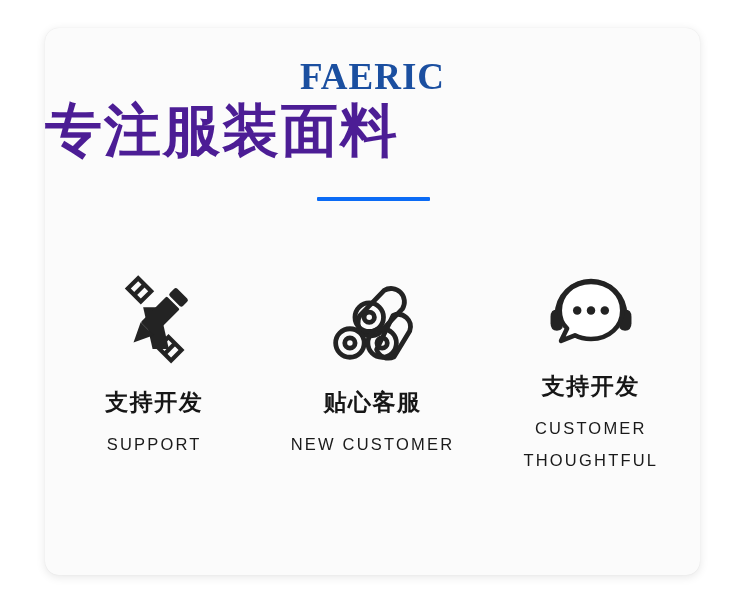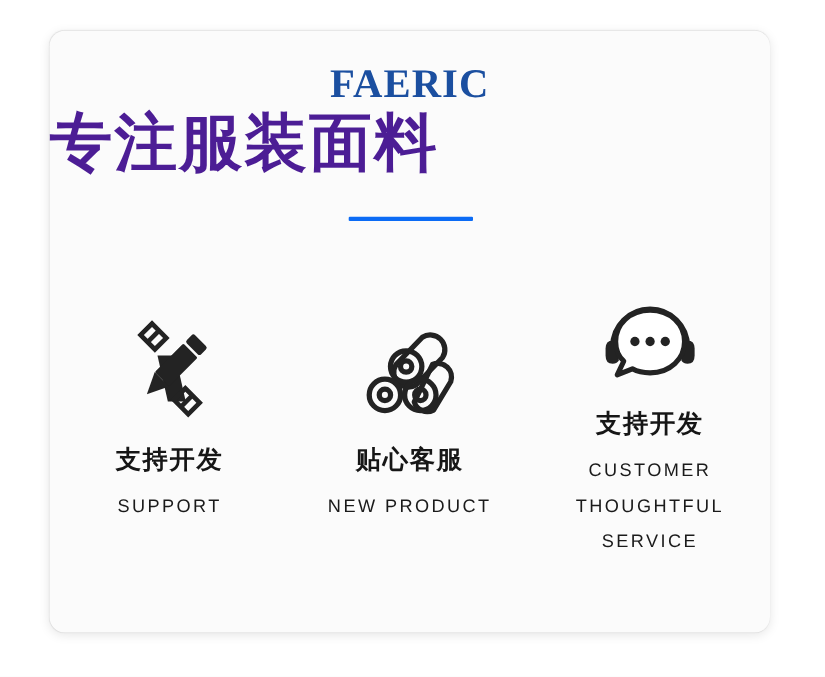--- a/index.html
+++ b/index.html
@@ -177,21 +177,21 @@
             <circle cx="61" cy="75" r="15.5"></circle>
 
             <circle cx="47" cy="47" r="5.6"></circle>
             <circle cx="26" cy="75" r="5.6"></circle>
             <circle cx="61" cy="75" r="5.6"></circle>
           </g>
         </svg>
       </div>
       <div class="feature-title">贴心客服</div>
       <div class="feature-sub">
-        <span class="sub-line">NEW PRODUCT</span>
+        <span class="sub-line">NEW CUSTOMER</span>
       </div>
     </div>
 
     <div class="feature-col">
       <div class="feature-icon">
         <svg viewBox="0 0 100 100" width="92" height="92" aria-hidden="true">
 
           <path d="M13 62 A37 37 0 0 1 87 62" fill="none" stroke="#232323" stroke-width="5"></path>
 
           <path d="M13 56 q-7 0 -7 8 v7 q0 8 7 8 q4 0 6 -3 v-17 q-2 -3 -6 -3 z" fill="#232323"></path>
@@ -202,18 +202,17 @@
 
           <circle cx="35" cy="57" r="4.6" fill="#232323"></circle>
           <circle cx="50" cy="57" r="4.6" fill="#232323"></circle>
           <circle cx="65" cy="57" r="4.6" fill="#232323"></circle>
         </svg>
       </div>
       <div class="feature-title">支持开发</div>
       <div class="feature-sub">
         <span class="sub-line">CUSTOMER</span>
         <span class="sub-line">THOUGHTFUL</span>
-        <span class="sub-line">SERVICE</span>
       </div>
     </div>
 
   </div>
 </div>
 
 </body></html>

